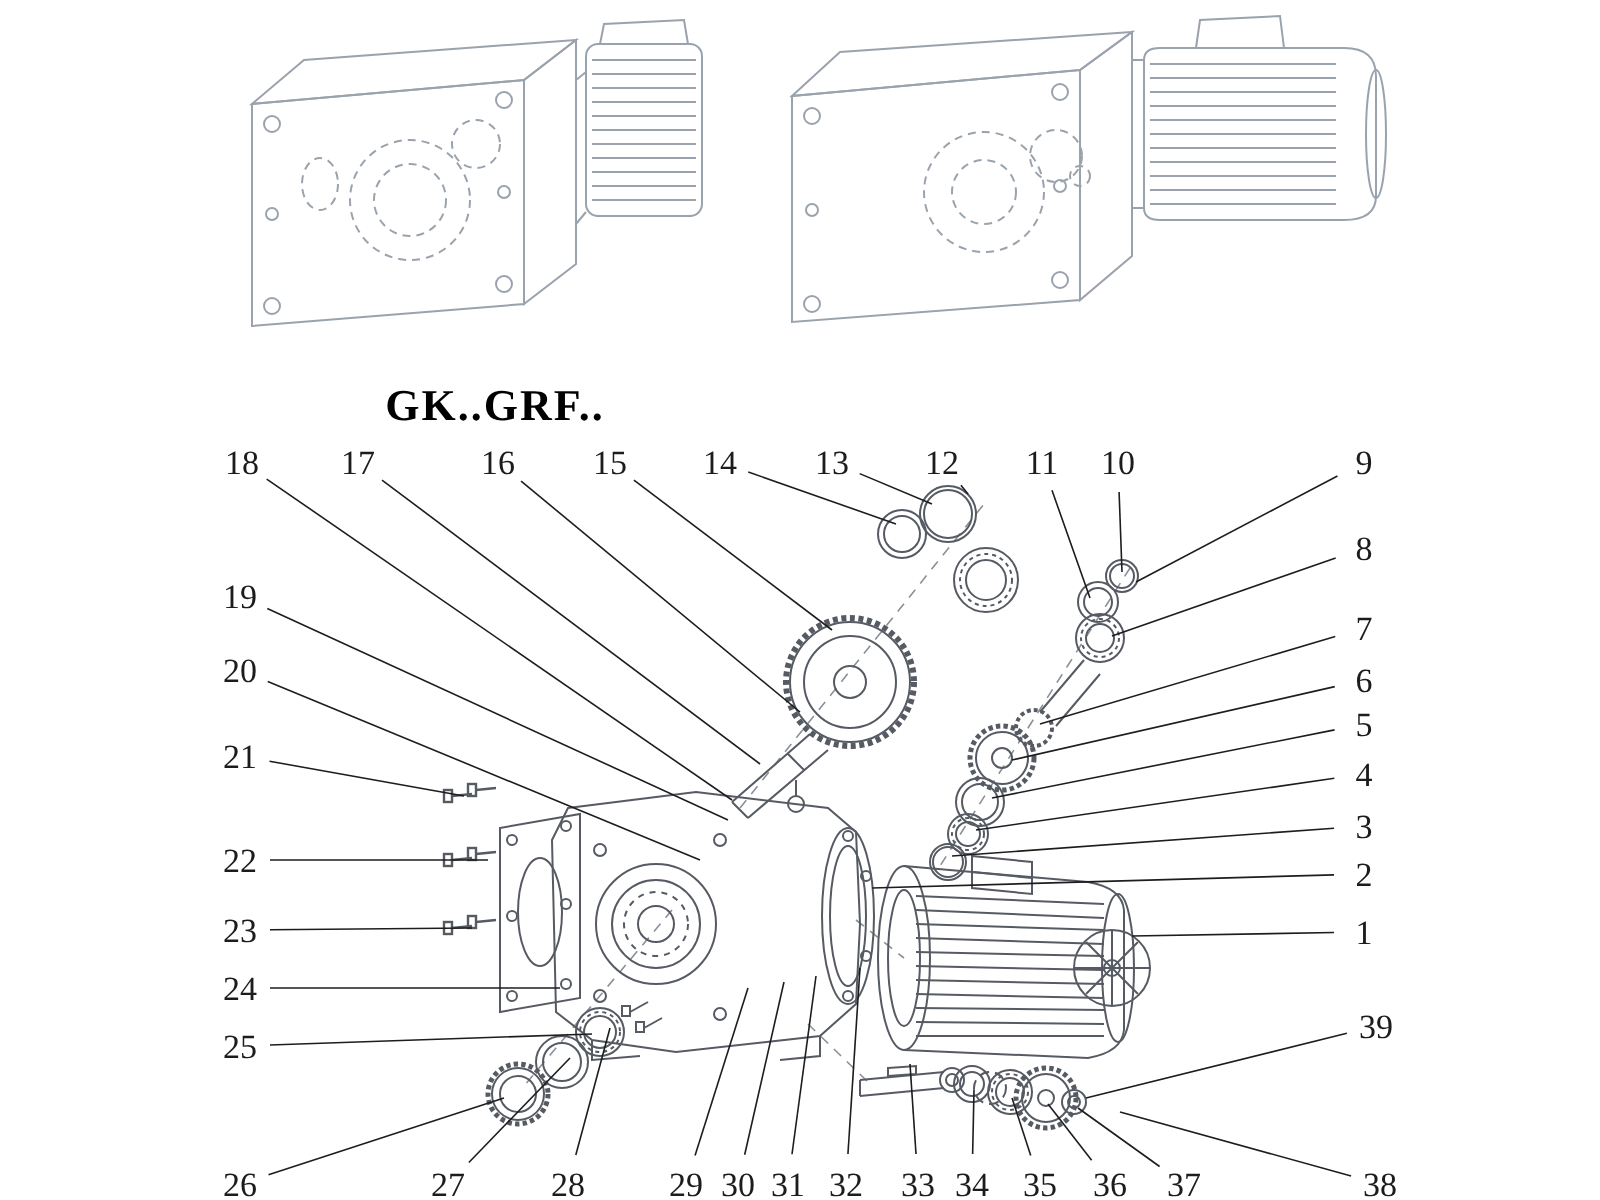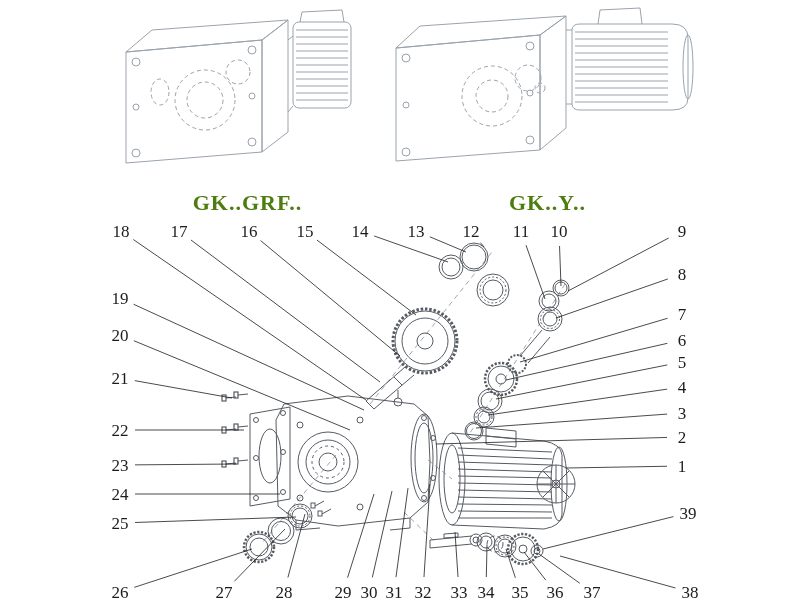--- a/index.html
+++ b/index.html
@@ -3,21 +3,21 @@
 <meta charset="utf-8">
 <style>
   html,body{margin:0;padding:0;background:#ffffff;}
   .canvas{
     position:relative;width:800px;height:600px;background:#ffffff;overflow:hidden;
     font-family:"Liberation Serif",serif;
   }
   .canvas svg{position:absolute;left:0;top:0;}
   .title{
     position:absolute;font-weight:bold;font-size:22px;letter-spacing:1px;
-    color:#4d7c0f;text-align:center;font-family:"Liberation Serif",serif;
+    color:#000000;text-align:center;font-family:"Liberation Serif",serif;
   }
   .title-left{left:175px;top:190px;width:145px;}
   .title-right{left:495px;top:190px;width:105px;}
   #callout-labels text{
     font-family:"Liberation Serif",serif;font-size:17px;fill:#1c1c1c;text-anchor:middle;
   }
   #leader-lines line{stroke:#1d1d1d;stroke-width:0.8;}
 </style>
 </head>
 <body>
@@ -288,14 +288,13 @@
         <text x="459" y="598">33</text>
         <text x="486" y="598">34</text>
         <text x="520" y="598">35</text>
         <text x="555" y="598">36</text>
         <text x="592" y="598">37</text>
         <text x="690" y="598">38</text>
       </g>
   </svg>
 
   <div class="title title-left">GK..GRF..</div>
-  <div class="title title-right">GK..Y..</div>
 </div>
 
 </body></html>

